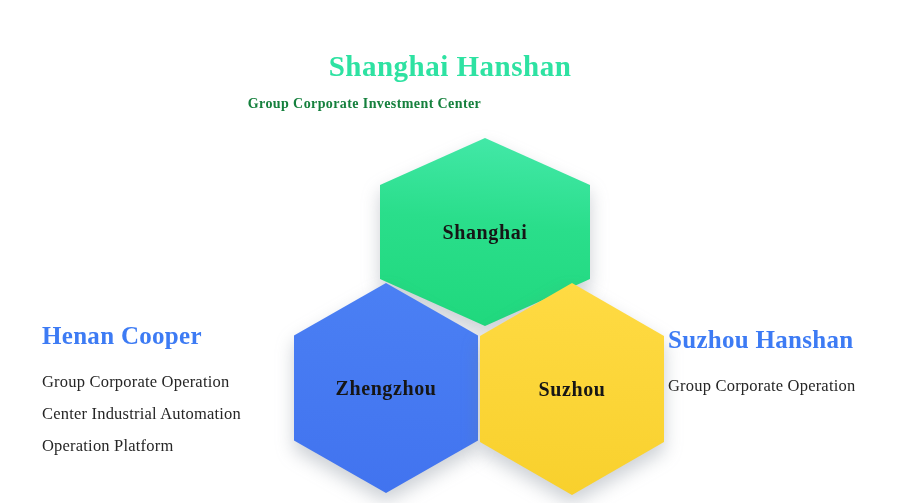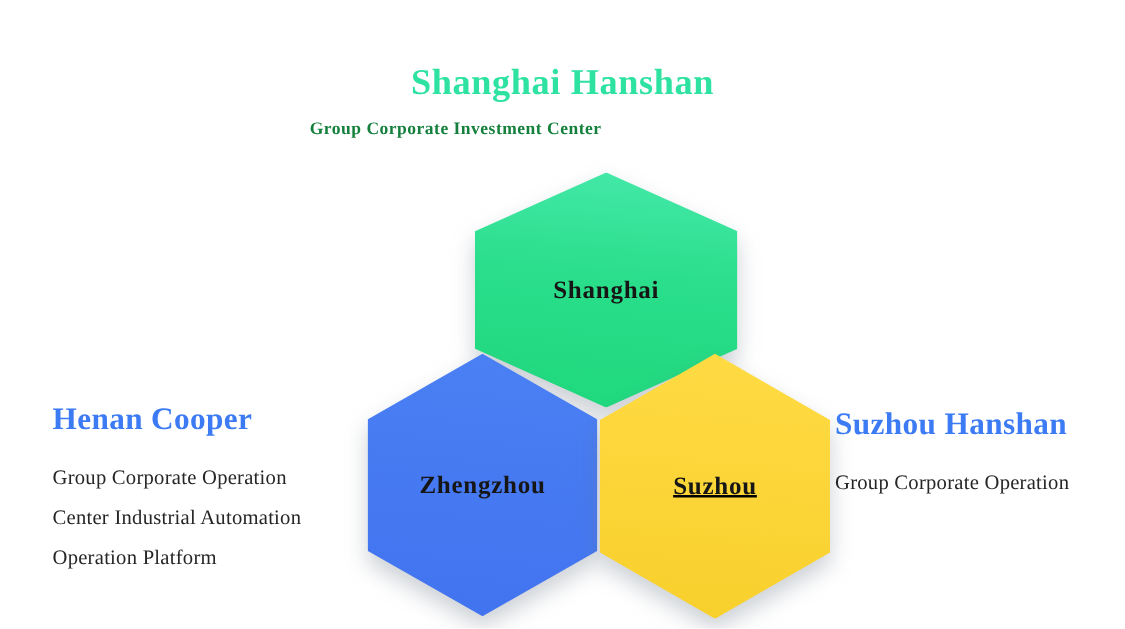--- a/index.html
+++ b/index.html
@@ -54,21 +54,21 @@
     justify-content: center;
   }
   .hex-label {
     font-size: 20px;
     font-weight: 600;
     letter-spacing: 0.6px;
     color: #161616;
   }
   .hex-green-pos  { left: 380px; top: 138px; width: 210px; height: 188px; }
   .hex-blue-pos   { left: 294px; top: 283px; width: 184px; height: 210px; }
-  .hex-yellow-pos { left: 480px; top: 283px; width: 184px; height: 212px; text-decoration: underline; }
+  .hex-yellow-pos { left: 480px; top: 283px; width: 184px; height: 212px; }
 
   .hex-green  { background: linear-gradient(185deg, #45e9aa 0%, #2ade8b 45%, #1fd87c 100%); }
   .hex-blue   { background: linear-gradient(185deg, #4b80f4 0%, #4173ef 100%); }
   .hex-yellow { background: linear-gradient(185deg, #ffdb44 0%, #f8d02c 100%); }
 
   
   .side-block { position: absolute; }
   .side-heading {
     font-size: 25px;
     font-weight: 700;

